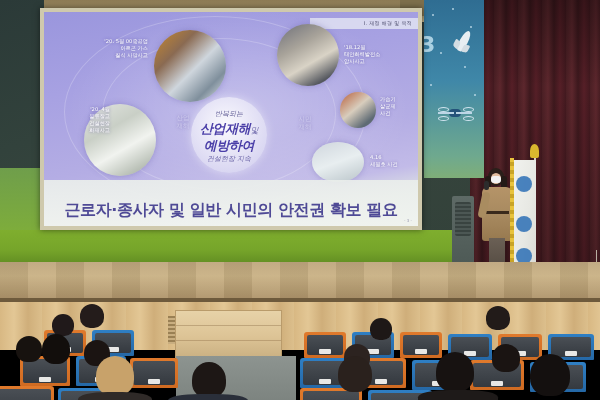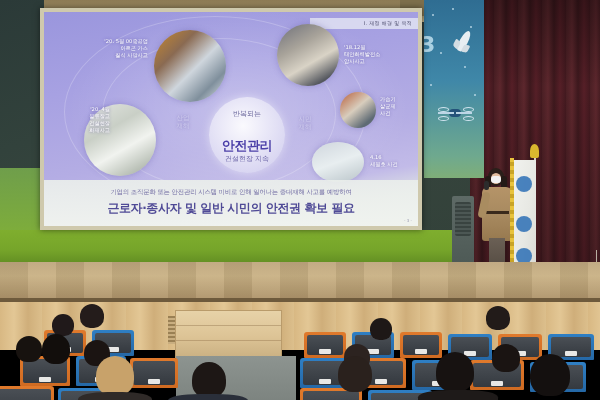--- a/index.html
+++ b/index.html
@@ -56,23 +56,23 @@
   .ring{position:absolute;border:1px solid rgba(255,255,255,.22);border-radius:50%;}
 
   .circ{position:absolute;border-radius:50%;overflow:hidden;
     box-shadow:0 0 6px rgba(90,80,160,.35);}
   .c-top{left:110px;top:18px;width:72px;height:72px;
     background:linear-gradient(135deg,#c98a2e 0%,#8a6a52 30%,#cfd6dd 55%,#7f8f9c 78%,#e6ebee 100%);}
   .c-top2{left:233px;top:12px;width:62px;height:62px;
     background:linear-gradient(150deg,#6d6f78 0%,#a8a39a 35%,#d9d3c6 60%,#55585f 85%);}
   .c-left{left:40px;top:92px;width:72px;height:72px;
     background:linear-gradient(150deg,#e3e6e2 0%,#c9cfc6 35%,#f1f3ef 60%,#aeb6ab 90%);}
-  .c-mid{left:165px;top:85px;width:76px;height:76px;
+  .c-mid{left:147px;top:85px;width:76px;height:76px;
     background:radial-gradient(circle at 45% 38%,rgba(255,255,255,.92),rgba(226,224,245,.78) 70%,rgba(205,202,238,.7));
-    box-shadow:0 0 10px rgba(255,255,255,.45);}
+    box-shadow:0 0 10px rgba(255,255,255,.45);font-style:italic;}
   .c-r1{left:296px;top:80px;width:36px;height:36px;
     background:linear-gradient(140deg,#b85f3a 0%,#d8cdbd 45%,#5f6b74 80%);}
   .c-r2{left:268px;top:130px;width:52px;height:40px;border-radius:50%;
     background:linear-gradient(160deg,#cfd6dd 0%,#e8eef0 50%,#b9c4c9 100%);}
 
   .lbl{position:absolute;color:#ffffff;font-size:5.2px;line-height:7px;
     text-shadow:0 0 3px rgba(80,70,150,.85);white-space:pre-line;}
   .lbl.r{text-align:right;}
 
   .ctr-l1{position:absolute;left:0;right:0;top:12px;text-align:center;
@@ -86,21 +86,21 @@
     font-size:7px;color:#6f69aa;}
 
   .side-lbl{position:absolute;font-size:6.5px;color:#cfcbee;line-height:8px;
     text-align:center;text-shadow:0 0 3px rgba(90,80,160,.6);}
 
   .botbar{position:absolute;left:0;bottom:0;width:100%;height:46px;
     background:linear-gradient(180deg,rgba(234,238,235,.92),rgba(240,243,239,.97));}
   .bot1{position:absolute;left:0;right:0;top:8px;text-align:center;
     font-size:6.4px;color:#6f6aa2;letter-spacing:-.2px;}
   .bot2{position:absolute;left:0;right:0;top:20px;text-align:center;
-    font-size:12px;font-weight:700;color:#4f4a96;letter-spacing:-.4px;}
+    font-size:16px;font-weight:700;color:#4f4a96;letter-spacing:-.4px;}
   .pgno{position:absolute;right:6px;bottom:3px;font-size:4px;color:#9a9ab0;}
 
   
   .greenband{position:absolute;left:0;top:230px;width:470px;height:36px;
     background:linear-gradient(180deg,#7fae2e 0%,#76a52a 55%,#5f8a22 100%);}
   .greenband2{position:absolute;left:0;top:168px;width:44px;height:98px;
     background:linear-gradient(180deg,#6f9e4b 0%,#7fae3a 70%,#639127 100%);}
   .stagefloor{position:absolute;left:0;top:262px;width:600px;height:40px;
     background:linear-gradient(180deg,#bfa77e 0%,#c9b184 35%,#ab9067 100%);}
   .stagefloor:after{content:"";position:absolute;inset:0;
@@ -220,21 +220,24 @@
     <div class="ring" style="left:58px;top:26px;width:232px;height:150px;"></div>
 
     <div class="circ c-top"></div>
     <div class="circ c-top2"></div>
     <div class="circ c-left"></div>
     <div class="circ c-r1"></div>
     <div class="circ c-r2"></div>
 
     <div class="circ c-mid">
       <div class="ctr-l1">반복되는</div>
-      <div class="ctr-l3">안전관리</div>
+      <div class="ctr-l2">
+        <span>산업재해</span><span class="sm">및</span>
+      </div>
+      <div class="ctr-l3">예방하여</div>
       <div class="ctr-l4">건설현장 지속</div>
     </div>
 
     <div class="side-lbl" style="left:122px;top:102px;width:34px;white-space:pre-line">산업
 재해</div>
     <div class="side-lbl" style="left:244px;top:103px;width:34px;white-space:pre-line">시민
 재해</div>
 
     <div class="lbl r" style="left:6px;top:26px;width:98px">'20. 5월 00중공업
 아르곤 가스
@@ -246,21 +249,20 @@
 물류창고
 건설현장
 화재사고</div>
     <div class="lbl" style="left:336px;top:84px;width:38px">가습기
 살균제
 사건</div>
     <div class="lbl" style="left:326px;top:142px;width:46px">4.16
 세월호 사건</div>
 
     <div class="botbar">
-      <div class="bot1">기업의 조직문화 또는 안전관리 시스템 미비로 인해 일어나는 중대재해 사고를 예방하여</div>
       <div class="bot2">근로자·종사자 및 일반 시민의 안전권 확보 필요</div>
       <div class="pgno">- 3 -</div>
     </div>
   </div>
 
   <div class="spkbox">
       <div class="g"></div>
     </div>
 
   <div class="person">

